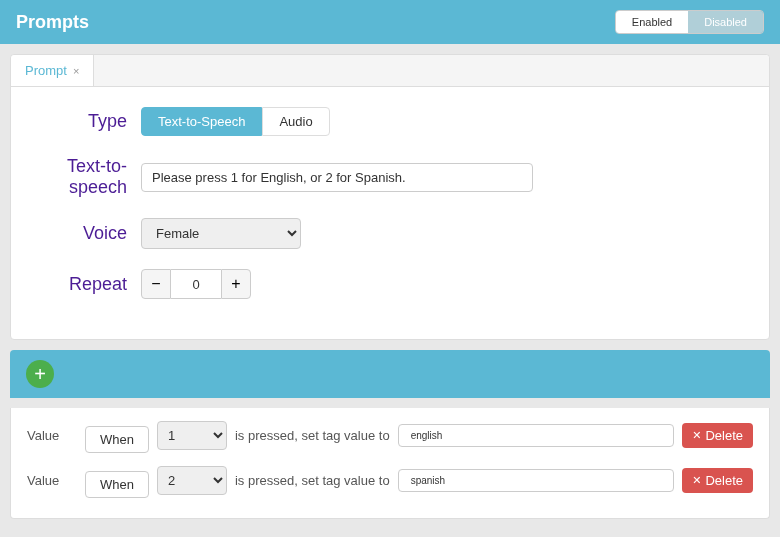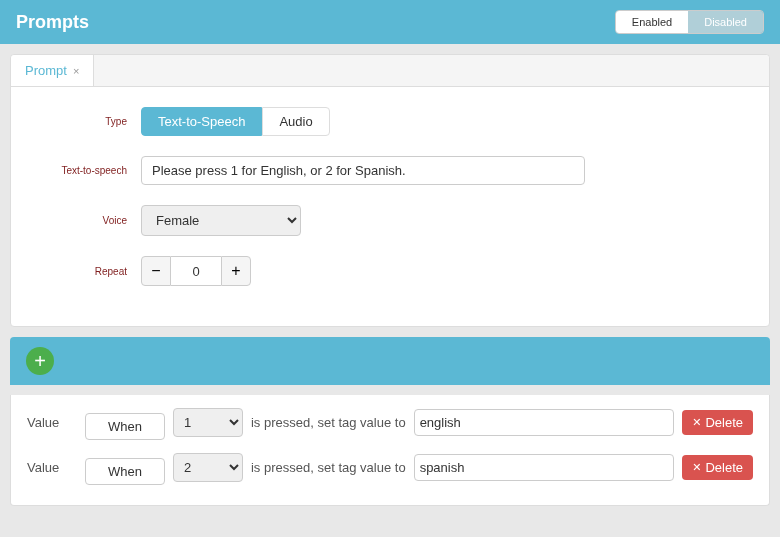--- a/index.html
+++ b/index.html
@@ -85,22 +85,22 @@
 
     .form-row {
       display: flex;
       align-items: center;
       margin-bottom: 20px;
     }
     .form-label {
       width: 100px;
       text-align: right;
       padding-right: 14px;
-      color: #7f1d1d;
-      font-size: 10px;
+      color: #4c1d95;
+      font-size: 18px;
       flex-shrink: 0;
     }
 
     
     .type-btn-group {
       display: flex;
       gap: 0;
     }
     .type-btn {
       padding: 6px 16px;
@@ -125,21 +125,21 @@
       border-radius: 0 4px 4px 0;
     }
 
     
     .tts-input-group {
       display: flex;
       align-items: center;
       gap: 6px;
     }
     .tts-input {
-      width: 444px;
+      width: 392px;
       padding: 6px 10px;
       border: 1px solid #ccc;
       border-radius: 4px;
       font-size: 13px;
       color: #333;
     }
     .token-btn {
       padding: 6px 10px;
       background: white;
       border: 1px solid #ccc;
@@ -244,21 +244,21 @@
       margin-bottom: 10px;
       gap: 8px;
     }
     .option-label {
       width: 50px;
       color: #555;
       font-size: 13px;
       flex-shrink: 0;
     }
     .option-when {
-      padding: 5px 22px;
+      padding: 5px 14px;
       border: 1px solid #ccc;
       border-radius: 4px;
       font-size: 13px;
       color: #333;
       background: white;
       margin-top: 8px;
     }
     .option-num-select {
       width: 70px;
       padding: 5px 6px;
@@ -267,24 +267,24 @@
       font-size: 13px;
       color: #333;
     }
     .option-pressed-text {
       font-size: 13px;
       color: #555;
       white-space: nowrap;
     }
     .option-value-input {
       flex: 1;
-      padding: 5px 5px;
-      border: 1px solid #ccc;
-      border-radius: 4px;
-      font-size: 13px;
+      padding: 5px 12px;
+      border: 1px solid #ccc;
+      border-radius: 4px;
+      font-size: 10px;
       color: #333;
     }
     .delete-btn {
       padding: 5px 10px;
       background: #d9534f;
       color: white;
       border: none;
       border-radius: 4px;
       font-size: 13px;
       cursor: pointer;

